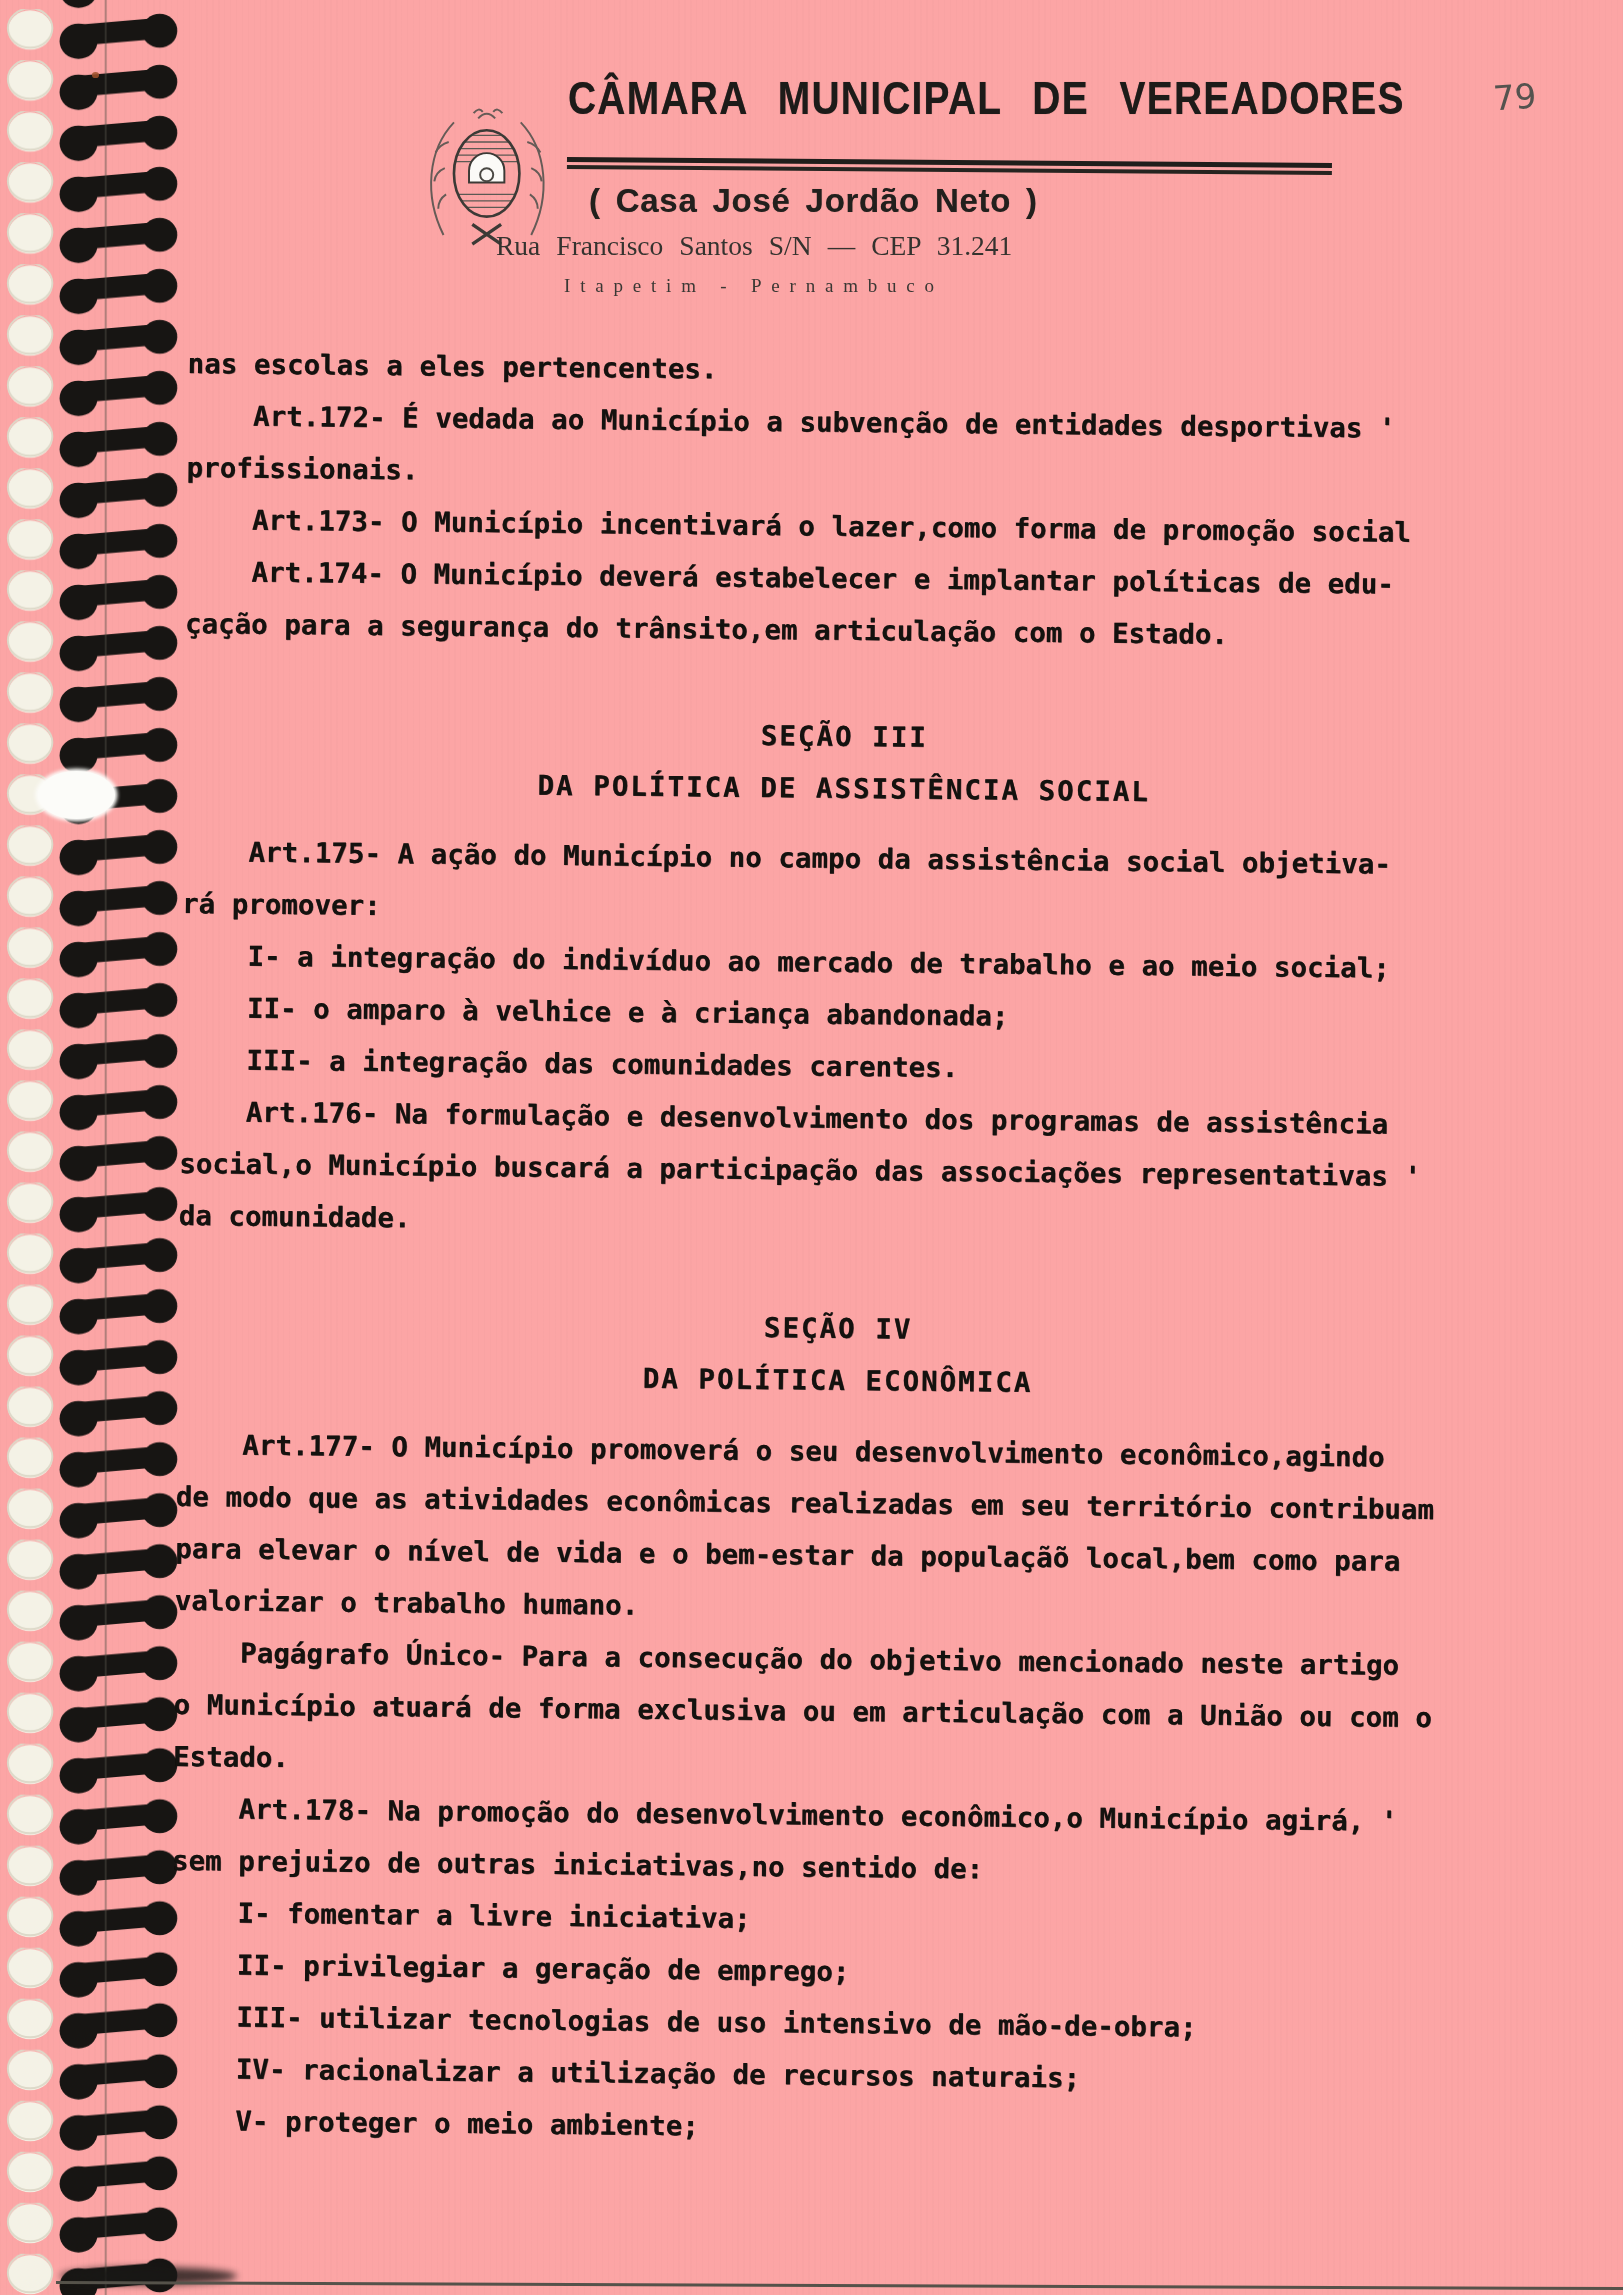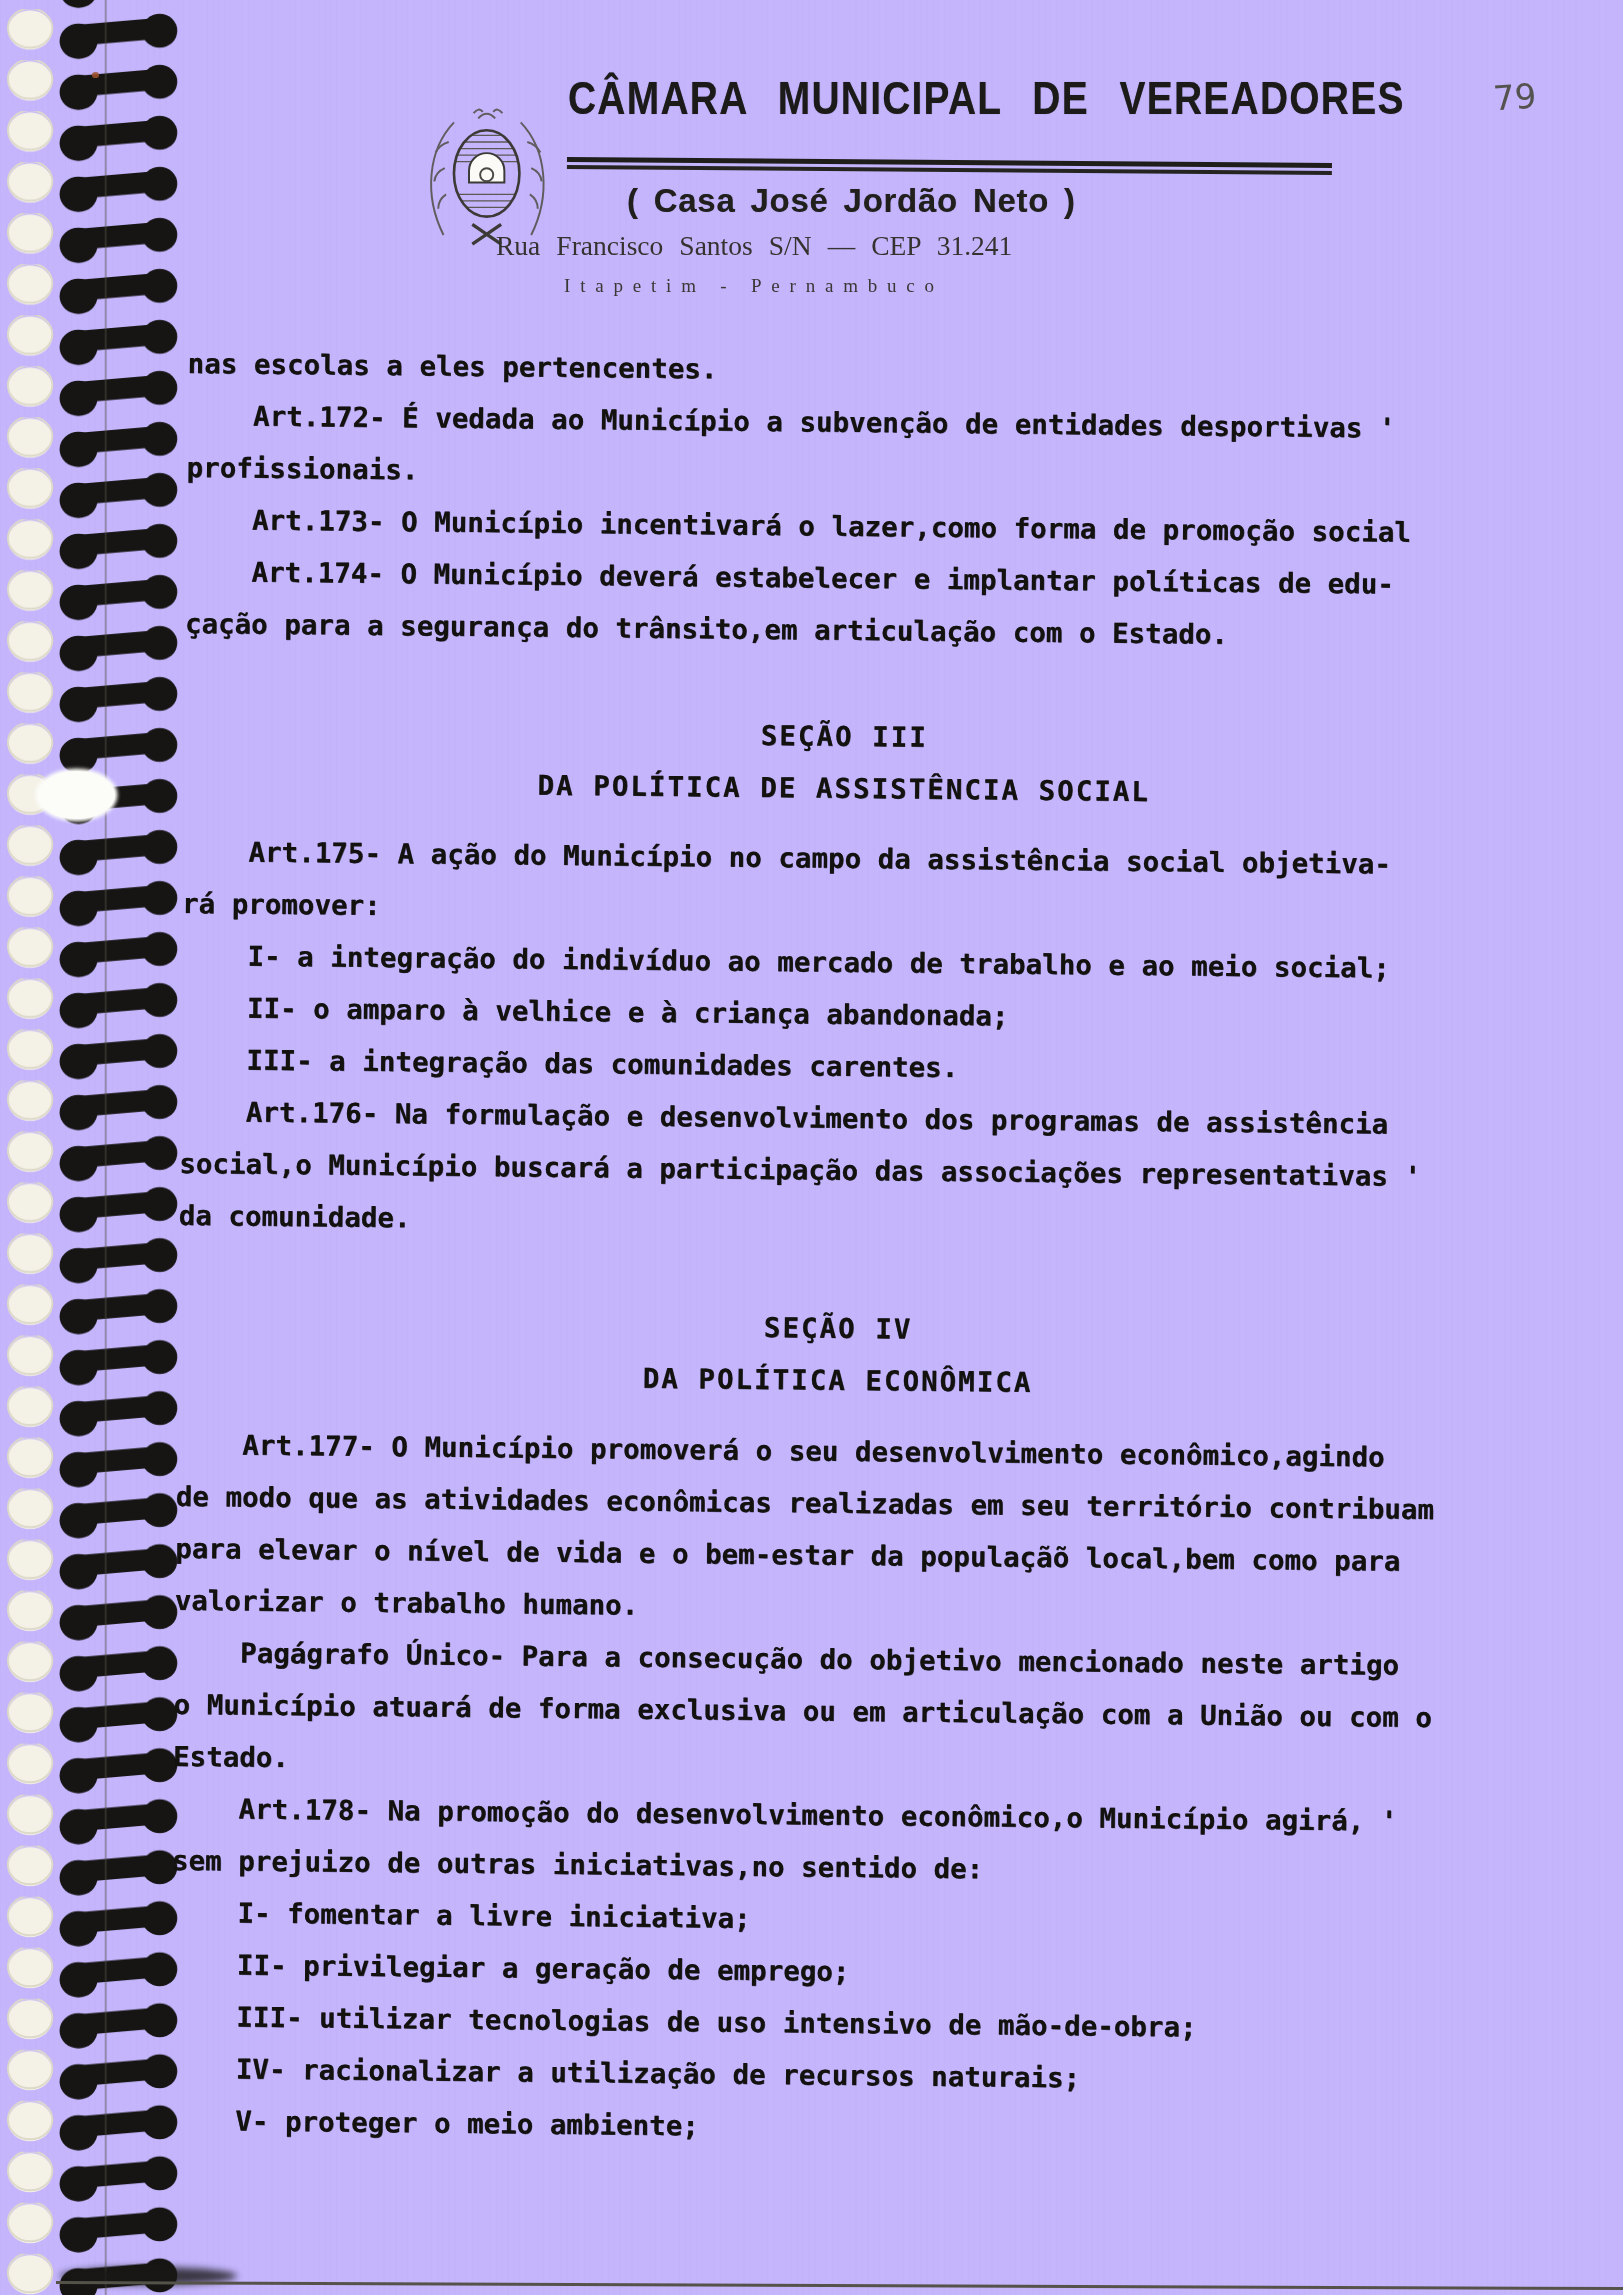--- a/index.html
+++ b/index.html
@@ -1,19 +1,19 @@
 <!DOCTYPE html>
 <html style="font-size:10.5px"><head>
 <meta charset="utf-8">
 <style>
   html,body{margin:0;padding:0;background:#e9e7e0;}
   .page{
     position:relative;
     width:1623px;height:2295px;
-    background:#c4b5fd;
+    background:#fca5a5;
     overflow:hidden;
     font-family:"DejaVu Sans Mono", monospace;
     color:#181614;
   }
   
   .page::after{
     content:"";position:absolute;inset:0;pointer-events:none;
     background:repeating-linear-gradient(90deg, rgba(0,0,0,0.012) 0 1.3px, transparent 1.3px 5.9px);
   }
   
@@ -37,21 +37,21 @@
     transform:scale(0.95,1.12);transform-origin:0 0;color:#1d1b19;
     text-shadow:0 0 0.7px rgba(0,0,0,.5);white-space:nowrap;
   }
   .title-underline{position:absolute;left:567px;top:157px;width:765px;transform:rotate(0.45deg);transform-origin:0 0;}
   .title-underline .bar1{height:5.2px;background:#201e1b;}
   .title-underline .bar2{height:3.3px;background:#262420;margin-top:3.3px;}
   .subtitle{
     position:absolute;left:589px;top:182px;
     font-family:"Liberation Sans", sans-serif;font-weight:700;
     font-size:33px;letter-spacing:0.7px;word-spacing:5.2px;color:#22201d;
-    text-shadow:0 0 0.7px rgba(0,0,0,.45);white-space:nowrap;margin-left:38px;
+    text-shadow:0 0 0.7px rgba(0,0,0,.45);white-space:nowrap;
   }
   .address{
     position:absolute;left:496px;top:230px;
     font-family:"Liberation Serif", serif;
     font-size:27.5px;word-spacing:9.2px;color:#35332f;white-space:nowrap;
   }
   .city{
     position:absolute;left:564px;top:275px;
     font-family:"Liberation Serif", serif;
     font-size:19px;letter-spacing:9.8px;color:#3a3834;white-space:nowrap;

